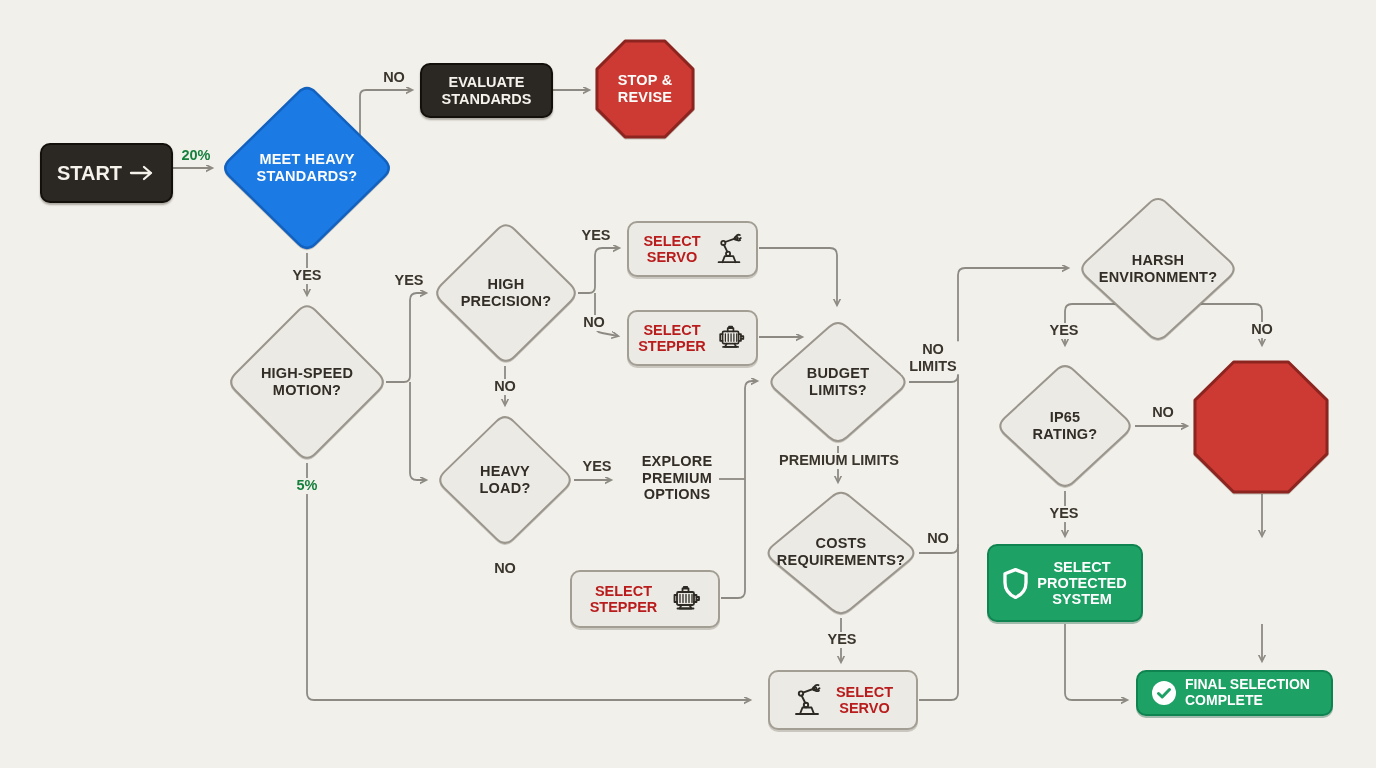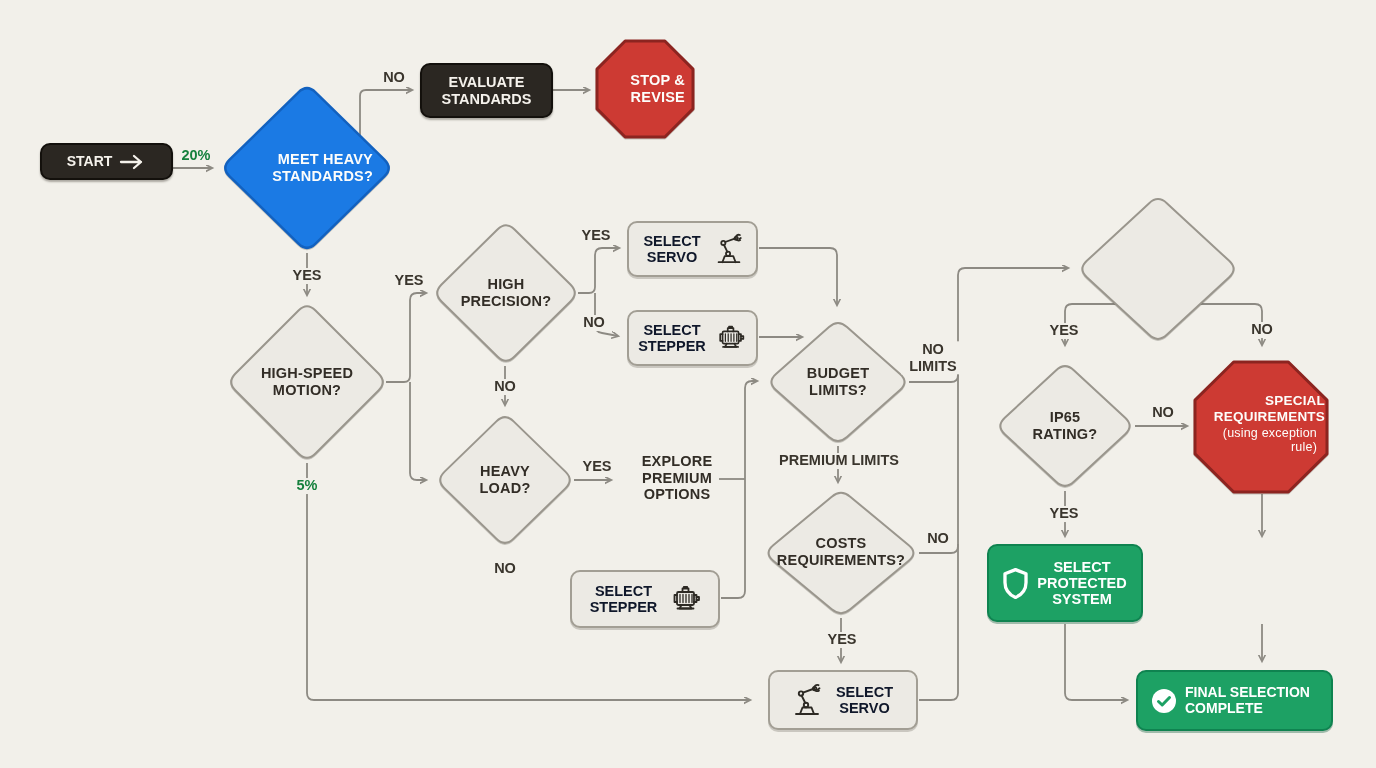--- a/index.html
+++ b/index.html
@@ -12,29 +12,29 @@
   svg#layer{position:absolute;left:0;top:0;}
   .edge{stroke:#8d8a83;stroke-width:1.8;fill:none;}
   #g-shapes{filter:drop-shadow(0 1.5px 0.5px rgba(90,85,75,.30));}
 
   .node{
     position:absolute;display:flex;align-items:center;justify-content:center;
     text-align:center;font-weight:bold;box-sizing:border-box;gap:7px;
   }
   .rect{border-radius:10px;}
   .dark{background:#2b2722;color:#f5f2ec;border:2px solid #13100c;box-shadow:0 2px 2px rgba(40,35,25,.35);font-size:14.5px;line-height:1.12;}
-  .gray{background:#eceae4;color:#0f172a;border:2px solid #a29e94;box-shadow:0 2px 0 rgba(110,105,95,.30);font-size:14.5px;line-height:1.12;}
+  .gray{background:#eceae4;color:#b91c1c;border:2px solid #a29e94;box-shadow:0 2px 0 rgba(110,105,95,.30);font-size:14.5px;line-height:1.12;}
   .green{background:#1da164;color:#ffffff;border:2px solid #0f8350;box-shadow:0 2px 0 rgba(10,90,55,.35);font-size:14.5px;line-height:1.12;}
   .lbl{display:inline-block;}
 
   .dtext{
     position:absolute;transform:translate(-50%,-50%);text-align:center;
     font-weight:bold;color:#322d26;font-size:14.5px;line-height:1.15;letter-spacing:.2px;
   }
-  .dtext.light{color:#fdfdfb;text-align:right;}
+  .dtext.light{color:#fdfdfb;}
   .note{font-weight:normal;font-size:12.5px;line-height:1.15;margin-top:2px;}
 
   .elabel{
     position:absolute;transform:translate(-50%,-50%);
     font-weight:600;font-size:14.5px;color:#3a352d;white-space:nowrap;text-align:center;
   }
   .elabel.mask{background:#f2f0ea;padding:0 3px;line-height:1.1;}
   .elabel.wrap{white-space:normal;width:58px;line-height:1.15;}
   .elabel.pct{color:#15803d;font-weight:700;}
 
@@ -88,21 +88,21 @@
         <path d="M513.6091340557102,421.3595939381534 L565.3908659442898,471.6404060618466 Q574,480 565.3908659442898,488.3595939381534 L513.6091340557102,538.6404060618466 Q505,547 496.39086594428977,538.6404060618466 L444.60913405571023,488.3595939381534 Q436,480 444.60913405571023,471.6404060618466 L496.39086594428977,421.3595939381534 Q505,413 513.6091340557102,421.3595939381534 Z" fill="#eceae4" stroke="#9a968d" stroke-width="2"></path>
         <path d="M846.9758833374223,326.9645162008113 L900.0241166625777,374.0354837991887 Q909,382 900.0241166625777,389.9645162008113 L846.9758833374223,437.0354837991887 Q838,445 829.0241166625777,437.0354837991887 L775.9758833374223,389.9645162008113 Q767,382 775.9758833374223,374.0354837991887 L829.0241166625777,326.9645162008113 Q838,319 846.9758833374223,326.9645162008113 Z" fill="#eceae4" stroke="#9a968d" stroke-width="2"></path>
         <path d="M850.2284716112313,496.67041796258184 L908.7715283887687,545.3295820374182 Q918,553 908.7715283887687,560.6704179625818 L850.2284716112313,609.3295820374182 Q841,617 831.7715283887687,609.3295820374182 L773.2284716112313,560.6704179625818 Q764,553 773.2284716112313,545.3295820374182 L831.7715283887687,496.67041796258184 Q841,489 850.2284716112313,496.67041796258184 Z" fill="#eceae4" stroke="#9a968d" stroke-width="2"></path>
         <path d="M1166.809193275037,203.1485037794091 L1229.190806724963,260.8514962205909 Q1238,269 1229.190806724963,277.1485037794091 L1166.809193275037,334.8514962205909 Q1158,343 1149.190806724963,334.8514962205909 L1086.809193275037,277.1485037794091 Q1078,269 1086.809193275037,260.8514962205909 L1149.190806724963,203.1485037794091 Q1158,195 1166.809193275037,203.1485037794091 Z" fill="#eceae4" stroke="#9a968d" stroke-width="2"></path>
         <path d="M1073.7980619254156,370.16052120618247 L1125.2019380745844,417.83947879381753 Q1134,426 1125.2019380745844,434.16052120618247 L1073.7980619254156,481.83947879381753 Q1065,490 1056.2019380745844,481.83947879381753 L1004.7980619254155,434.16052120618247 Q996,426 1004.7980619254155,417.83947879381753 L1056.2019380745844,370.16052120618247 Q1065,362 1073.7980619254156,370.16052120618247 Z" fill="#eceae4" stroke="#9a968d" stroke-width="2"></path>
         <polygon points="625.1184,41 664.8816,41 693,69.11840000000001 693,108.88159999999999 664.8816,137 625.1184,137 597,108.88159999999999 597,69.11840000000001" fill="#cd3a33" stroke="#8c2420" stroke-width="3" stroke-linejoin="round"></polygon>
         <polygon points="1233.6628,362 1288.3372,362 1327,400.077 1327,453.923 1288.3372,492 1233.6628,492 1195,453.923 1195,400.077" fill="#cd3a33" stroke="#8c2420" stroke-width="3" stroke-linejoin="round"></polygon>
       </g>
   </svg>
 
-  <div class="node rect dark" style="left:40px;top:143px;width:133px;height:37px;font-size:14px;">
+  <div class="node rect dark" style="left:40px;top:143px;width:133px;height:60px;font-size:20px;">
     <span class="lbl">START</span>
     <span class="icon">
       <svg width="27" height="16" viewBox="0 0 27 16">
           <path d="M2 8 H22 M15 2 L22 8 L15 14" stroke="#f5f2ec" stroke-width="2.3" fill="none" stroke-linecap="round" stroke-linejoin="round"></path>
         </svg>
     </span>
   </div>
 
   <div class="node rect dark" style="left:420px;top:63px;width:133px;height:55px;">
     <span class="lbl" style="width:104px;">EVALUATE STANDARDS</span>
@@ -177,44 +177,41 @@
   <div class="node rect green" style="left:987px;top:544px;width:156px;height:78px;">
     <span class="icon">
       <svg width="27" height="31" viewBox="0 0 24 28">
           <path d="M12 1.5 L21.5 5.2 V13 C21.5 19.8 17.3 24.2 12 26.6 C6.7 24.2 2.5 19.8 2.5 13 V5.2 Z" fill="none" stroke="#ffffff" stroke-width="3" stroke-linejoin="round"></path>
         </svg>
     </span>
     <span class="lbl" style="width:92px;">SELECT PROTECTED SYSTEM</span>
   </div>
 
 
-  <div class="node rect green" style="left:1136px;top:670px;width:197px;height:61px;font-size:14px;">
+  <div class="node rect green" style="left:1136px;top:670px;width:197px;height:46px;font-size:14px;">
     <span class="icon">
       <svg width="28" height="28" viewBox="0 0 28 28">
           <circle cx="14" cy="14" r="12" fill="#ffffff"></circle>
           <path d="M8.5 14.5 L12.2 18 L19.5 10.5" stroke="#1da164" stroke-width="3" fill="none" stroke-linecap="round" stroke-linejoin="round"></path>
         </svg>
     </span>
     <span class="lbl" style="width:134px;text-align:left;">FINAL SELECTION COMPLETE</span>
   </div>
 
   <div class="dtext" style="left:677px;top:478px;width:98px;">EXPLORE PREMIUM OPTIONS</div>
 
   <div class="dtext light" style="left:307px;top:168px;width:132px;">MEET HEAVY STANDARDS?</div>
   <div class="dtext light" style="left:645px;top:89px;width:80px;">STOP &amp; REVISE</div>
   <div class="dtext" style="left:307px;top:382px;width:120px;">HIGH-SPEED MOTION?</div>
   <div class="dtext" style="left:506px;top:293px;width:100px;">HIGH PRECISION?</div>
   <div class="dtext" style="left:505px;top:480px;width:80px;">HEAVY LOAD?</div>
   <div class="dtext" style="left:838px;top:382px;width:90px;">BUDGET LIMITS?</div>
   <div class="dtext" style="left:841px;top:552px;width:150px;">COSTS REQUIREMENTS?</div>
+  <div class="dtext" style="left:1158px;top:269px;width:138px;">HARSH ENVIRONMENT?</div>
   <div class="dtext" style="left:1065px;top:426px;width:80px;">IP65 RATING?</div>
-  <div class="dtext light" style="left:1261px;top:424px;width:128px;font-size:13.5px;">
-    <span>SPECIAL REQUIREMENTS</span>
-    <div class="note" style="width:112px;margin:2px auto 0;">(using exception rule)</div>
-  </div>
 
   <div class="elabel pct" style="left:196px;top:155px;">20%</div>
   <div class="elabel" style="left:394px;top:77px;">NO</div>
   <div class="elabel mask" style="left:307px;top:276px;">YES</div>
   <div class="elabel" style="left:409px;top:280px;">YES</div>
   <div class="elabel pct mask" style="left:307px;top:486px;">5%</div>
   <div class="elabel" style="left:596px;top:235px;">YES</div>
   <div class="elabel mask" style="left:594px;top:323px;">NO</div>
   <div class="elabel mask" style="left:505px;top:387px;">NO</div>
   <div class="elabel" style="left:597px;top:466px;">YES</div>

